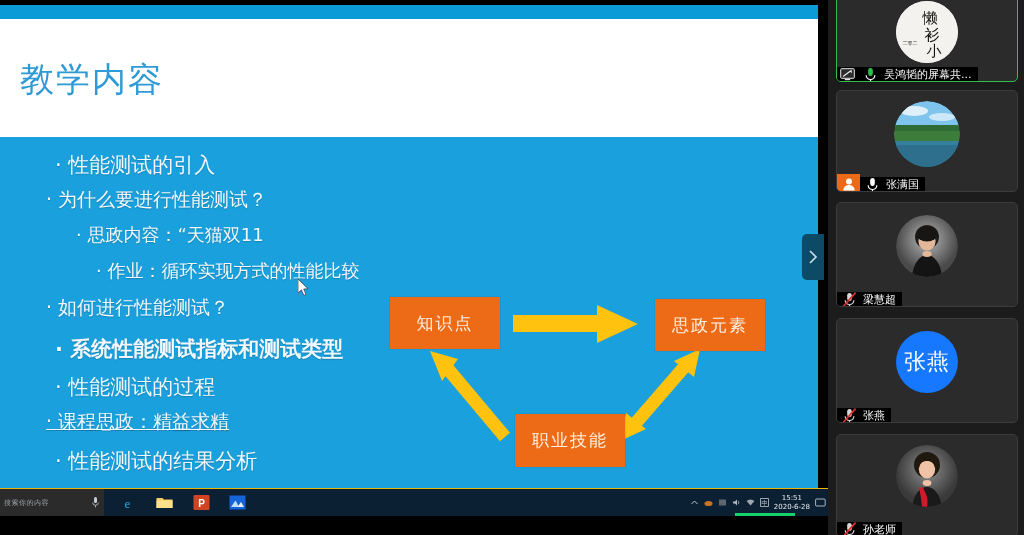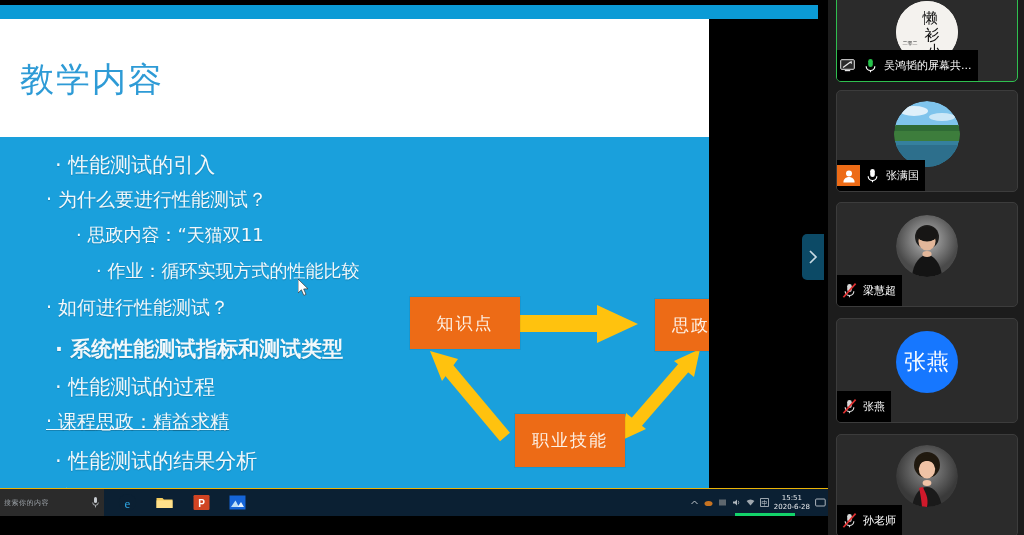--- a/index.html
+++ b/index.html
@@ -3,21 +3,21 @@
 <meta charset="utf-8">
 <style>
   html,body{margin:0;padding:0;background:#000;}
   body{width:1024px;height:535px;overflow:hidden;font-family:"DejaVu Sans","Liberation Sans",sans-serif;}
   #root{position:relative;width:1024px;height:535px;background:#000;}
 
   
   #share-region{position:absolute;left:0;top:0;width:828px;height:535px;background:#000;overflow:hidden;}
   #top-black-bar{position:absolute;left:0;top:0;width:828px;height:5px;background:#000;}
   #top-blue-bar{position:absolute;left:0;top:5px;width:818px;height:14px;background:#0b9bd6;}
-  #slide{position:absolute;left:0;top:19px;width:709px;height:481px;background:#ffffff;overflow:hidden;}
+  #slide{position:absolute;left:0;top:19px;width:818px;height:481px;background:#ffffff;overflow:hidden;}
 
   #slide-title{position:absolute;left:20px;top:38px;font-size:34px;color:#2e9bd6;
     font-family:"DejaVu Sans","Liberation Sans",sans-serif;letter-spacing:2px;white-space:nowrap;}
 
   #slide-body{position:absolute;left:0;top:118px;width:818px;height:363px;background:#1aa0dc;overflow:hidden;}
 
   .bullet-line{position:absolute;color:#f2f8fb;white-space:nowrap;
      text-shadow:0 1px 1px rgba(0,0,0,.18);font-family:"DejaVu Sans","Liberation Sans",sans-serif;}
   .lvl1{font-size:21px;margin-left:41px;}
   .lvl2{font-size:19px;}
@@ -46,21 +46,21 @@
   #tray{position:absolute;right:2px;top:0;height:27px;display:flex;align-items:center;gap:5px;}
   .tray-ico{width:9px;height:9px;opacity:.85;}
   #tray-clock{font-size:7px;color:#e8eaed;line-height:9px;text-align:center;}
   #taskbar-green{position:absolute;left:735px;top:24px;width:60px;height:3px;background:#13d36a;}
 
   
   #panel{position:absolute;left:828px;top:0;width:196px;height:535px;background:#1c1c1c;padding:0;}
   .tile{position:absolute;left:8px;width:180px;background:#2b2b2b;border:1px solid #3c3c3c;border-radius:5px;overflow:hidden;}
   .tile.active{border:1px solid #2fbf4f;}
   .avatar-img{position:absolute;left:50%;transform:translateX(-50%);border-radius:50%;overflow:hidden;}
-  .name-chip{position:absolute;left:0;bottom:0;height:31px;background:#000;display:flex;align-items:center;padding:0 6px 0 0;}
+  .name-chip{position:absolute;left:0;bottom:0;height:14px;background:#000;display:flex;align-items:center;padding:0 6px 0 0;}
   .name-text{font-size:11px;color:#fff;margin-left:4px;white-space:nowrap;overflow:hidden;max-width:118px;
       font-family:"DejaVu Sans","Liberation Sans",sans-serif;}
   .chip-ico{width:19px;height:19px;margin-left:3px;flex:0 0 auto;}
   .chip-sq{width:21px;height:21px;flex:0 0 auto;display:flex;align-items:center;justify-content:center;}
 </style>
 </head>
 <body>
 
 <div id="root">
 
@@ -98,21 +98,21 @@
             <polygon points="430,214 458,222 442,244" fill="#ffc20e"></polygon>
           </g>
 
           <g>
             <line x1="634" y1="288" x2="686" y2="228" stroke="#ffc20e" stroke-width="13"></line>
             <polygon points="700,212 694,240 674,224" fill="#ffc20e"></polygon>
             <polygon points="620,304 626,276 646,292" fill="#ffc20e"></polygon>
           </g>
         </svg>
 
-        <div class="obox" style="left:410px;top:160px;width:110px;height:52px;">
+        <div class="obox" style="left:390px;top:160px;width:110px;height:52px;">
           <span>知识点</span>
         </div>
         <div class="obox" style="left:655px;top:162px;width:110px;height:52px;">
           <span>思政元素</span>
         </div>
         <div class="obox" style="left:515px;top:277px;width:110px;height:53px;">
           <span>职业技能</span>
         </div>
 
       </div>

